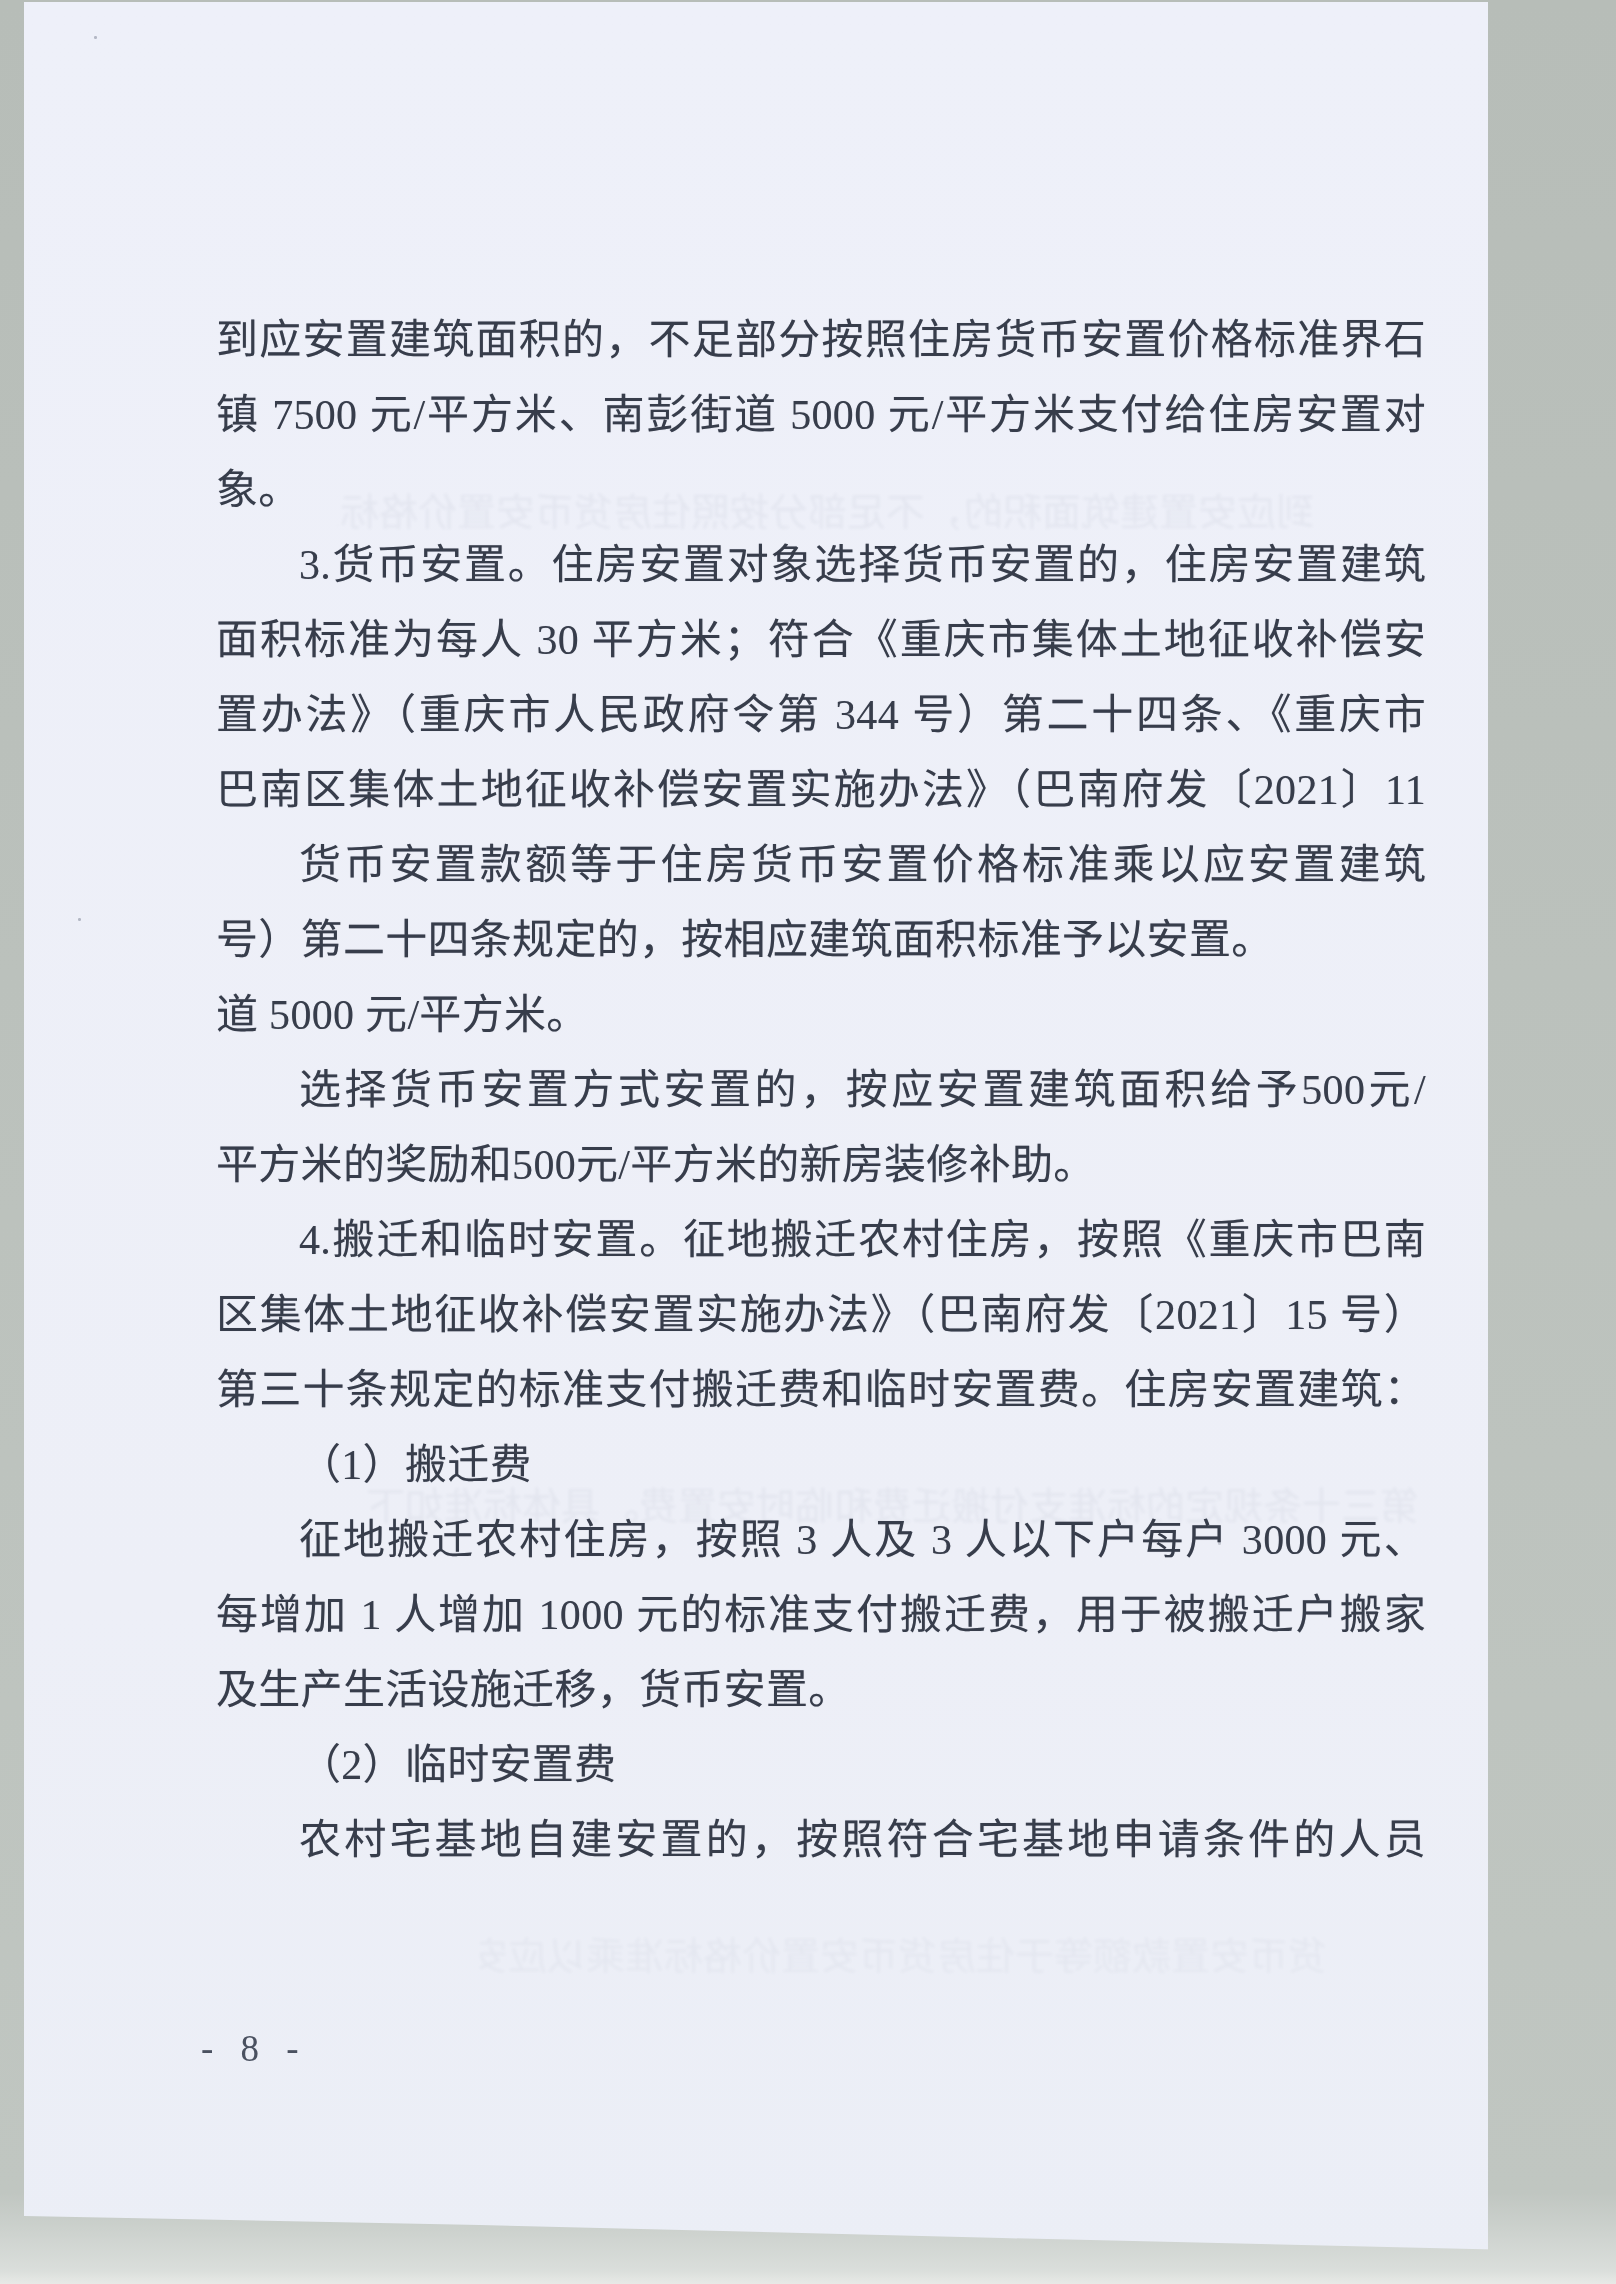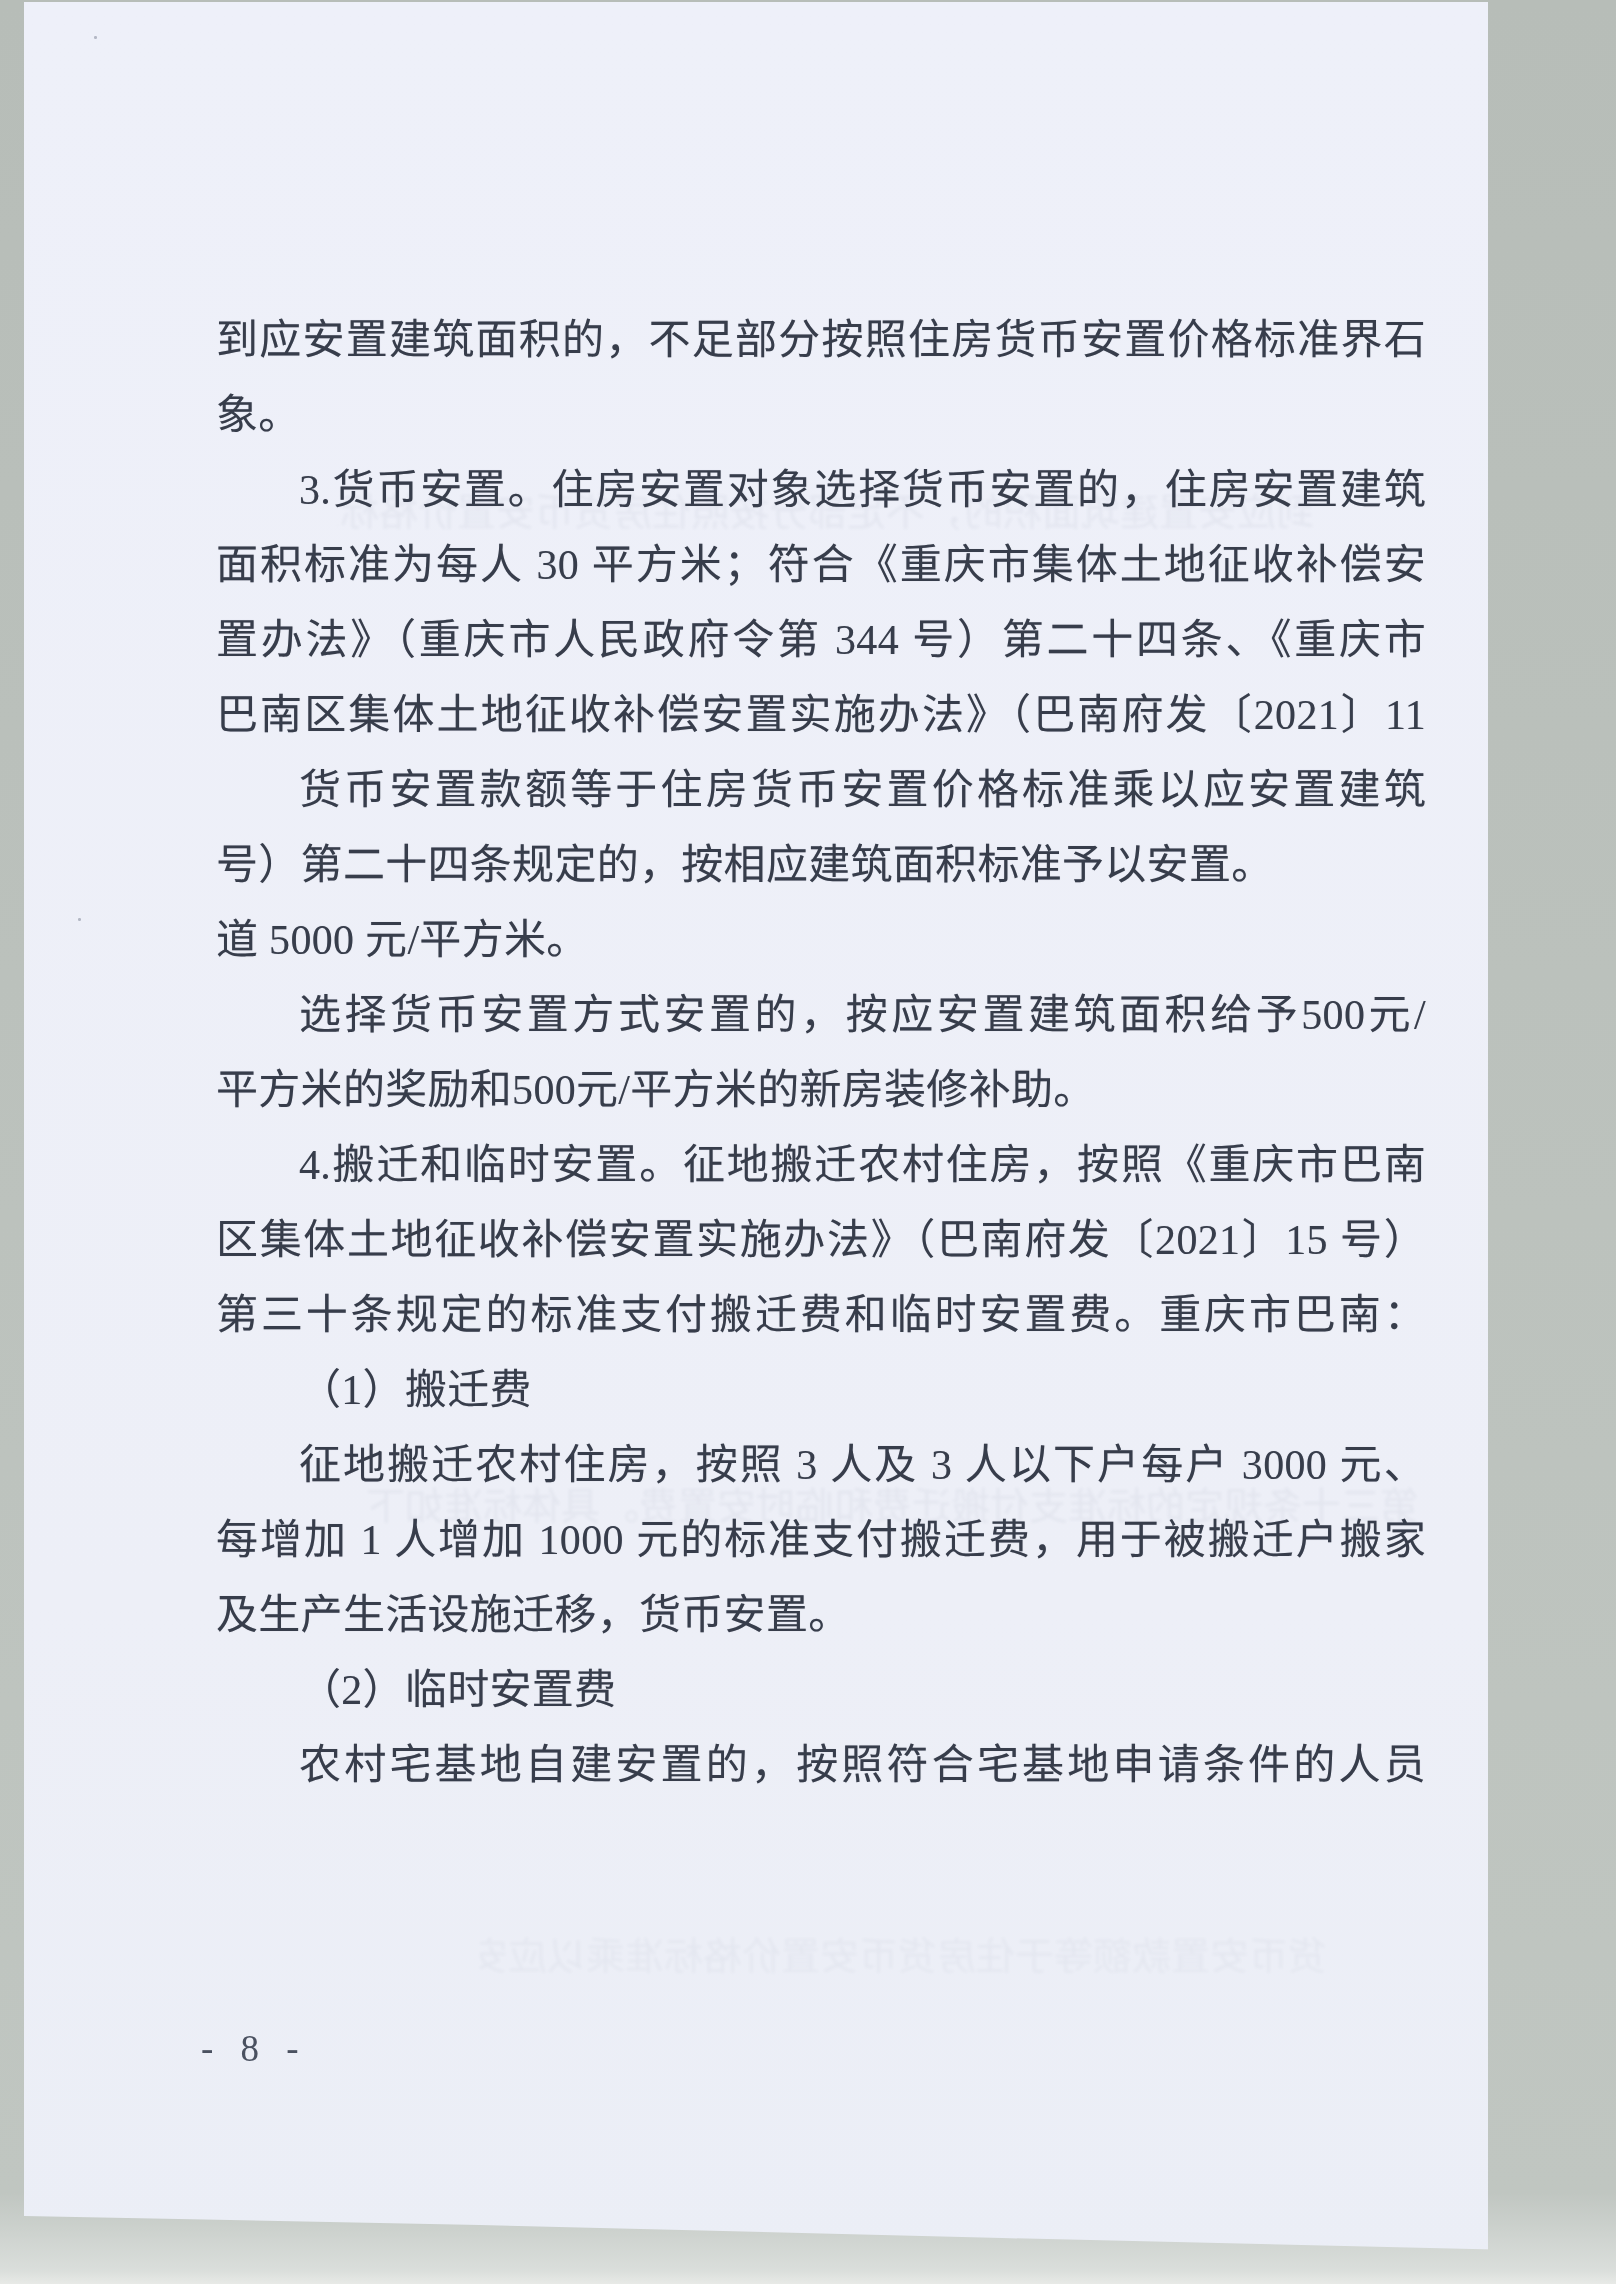--- a/index.html
+++ b/index.html
@@ -112,33 +112,34 @@
   <div class="ghost ghost-1" aria-hidden="true">到应安置建筑面积的，不足部分按照住房货币安置价格标准界石</div>
   <div class="ghost ghost-2" aria-hidden="true">第三十条规定的标准支付搬迁费和临时安置费。具体标准如下：</div>
   <div class="ghost ghost-3" aria-hidden="true">货币安置款额等于住房货币安置价格标准乘以应安置建筑</div>
 
   <div class="speck speck-1"></div>
   <div class="speck speck-2"></div>
   <div class="speck speck-3"></div>
 
   <div class="text-block">
     <div class="line fill">到应安置建筑面积的，不足部分按照住房货币安置价格标准界石</div>
+    <div class="line fill">镇 7500 元/平方米、南彭街道 5000 元/平方米支付给住房安置对</div>
     <div class="line">象。</div>
     <div class="line indent fill">3.货币安置。住房安置对象选择货币安置的，住房安置建筑</div>
     <div class="line fill">面积标准为每人 30 平方米；符合《重庆市集体土地征收补偿安</div>
     <div class="line fill">置办法》（重庆市人民政府令第 344 号）第二十四条、《重庆市</div>
     <div class="line fill">巴南区集体土地征收补偿安置实施办法》（巴南府发〔2021〕11</div>
     <div class="line indent fill">货币安置款额等于住房货币安置价格标准乘以应安置建筑</div>
     <div class="line">号）第二十四条规定的，按相应建筑面积标准予以安置。</div>
     <div class="line">道 5000 元/平方米。</div>
     <div class="line indent fill">选择货币安置方式安置的，按应安置建筑面积给予500元/</div>
     <div class="line">平方米的奖励和500元/平方米的新房装修补助。</div>
     <div class="line indent fill">4.搬迁和临时安置。征地搬迁农村住房，按照《重庆市巴南</div>
     <div class="line fill">区集体土地征收补偿安置实施办法》（巴南府发〔2021〕15 号）</div>
-    <div class="line fill">第三十条规定的标准支付搬迁费和临时安置费。重庆市巴南：</div>
+    <div class="line fill">第三十条规定的标准支付搬迁费和临时安置费。住房安置建筑：</div>
     <div class="line indent">（1）搬迁费</div>
     <div class="line indent fill">征地搬迁农村住房，按照 3 人及 3 人以下户每户 3000 元、</div>
     <div class="line fill">每增加 1 人增加 1000 元的标准支付搬迁费，用于被搬迁户搬家</div>
     <div class="line">及生产生活设施迁移，货币安置。</div>
     <div class="line indent">（2）临时安置费</div>
     <div class="line indent fill">农村宅基地自建安置的，按照符合宅基地申请条件的人员</div>
   </div>
 
   <div class="page-number">- 8 -</div>
 

